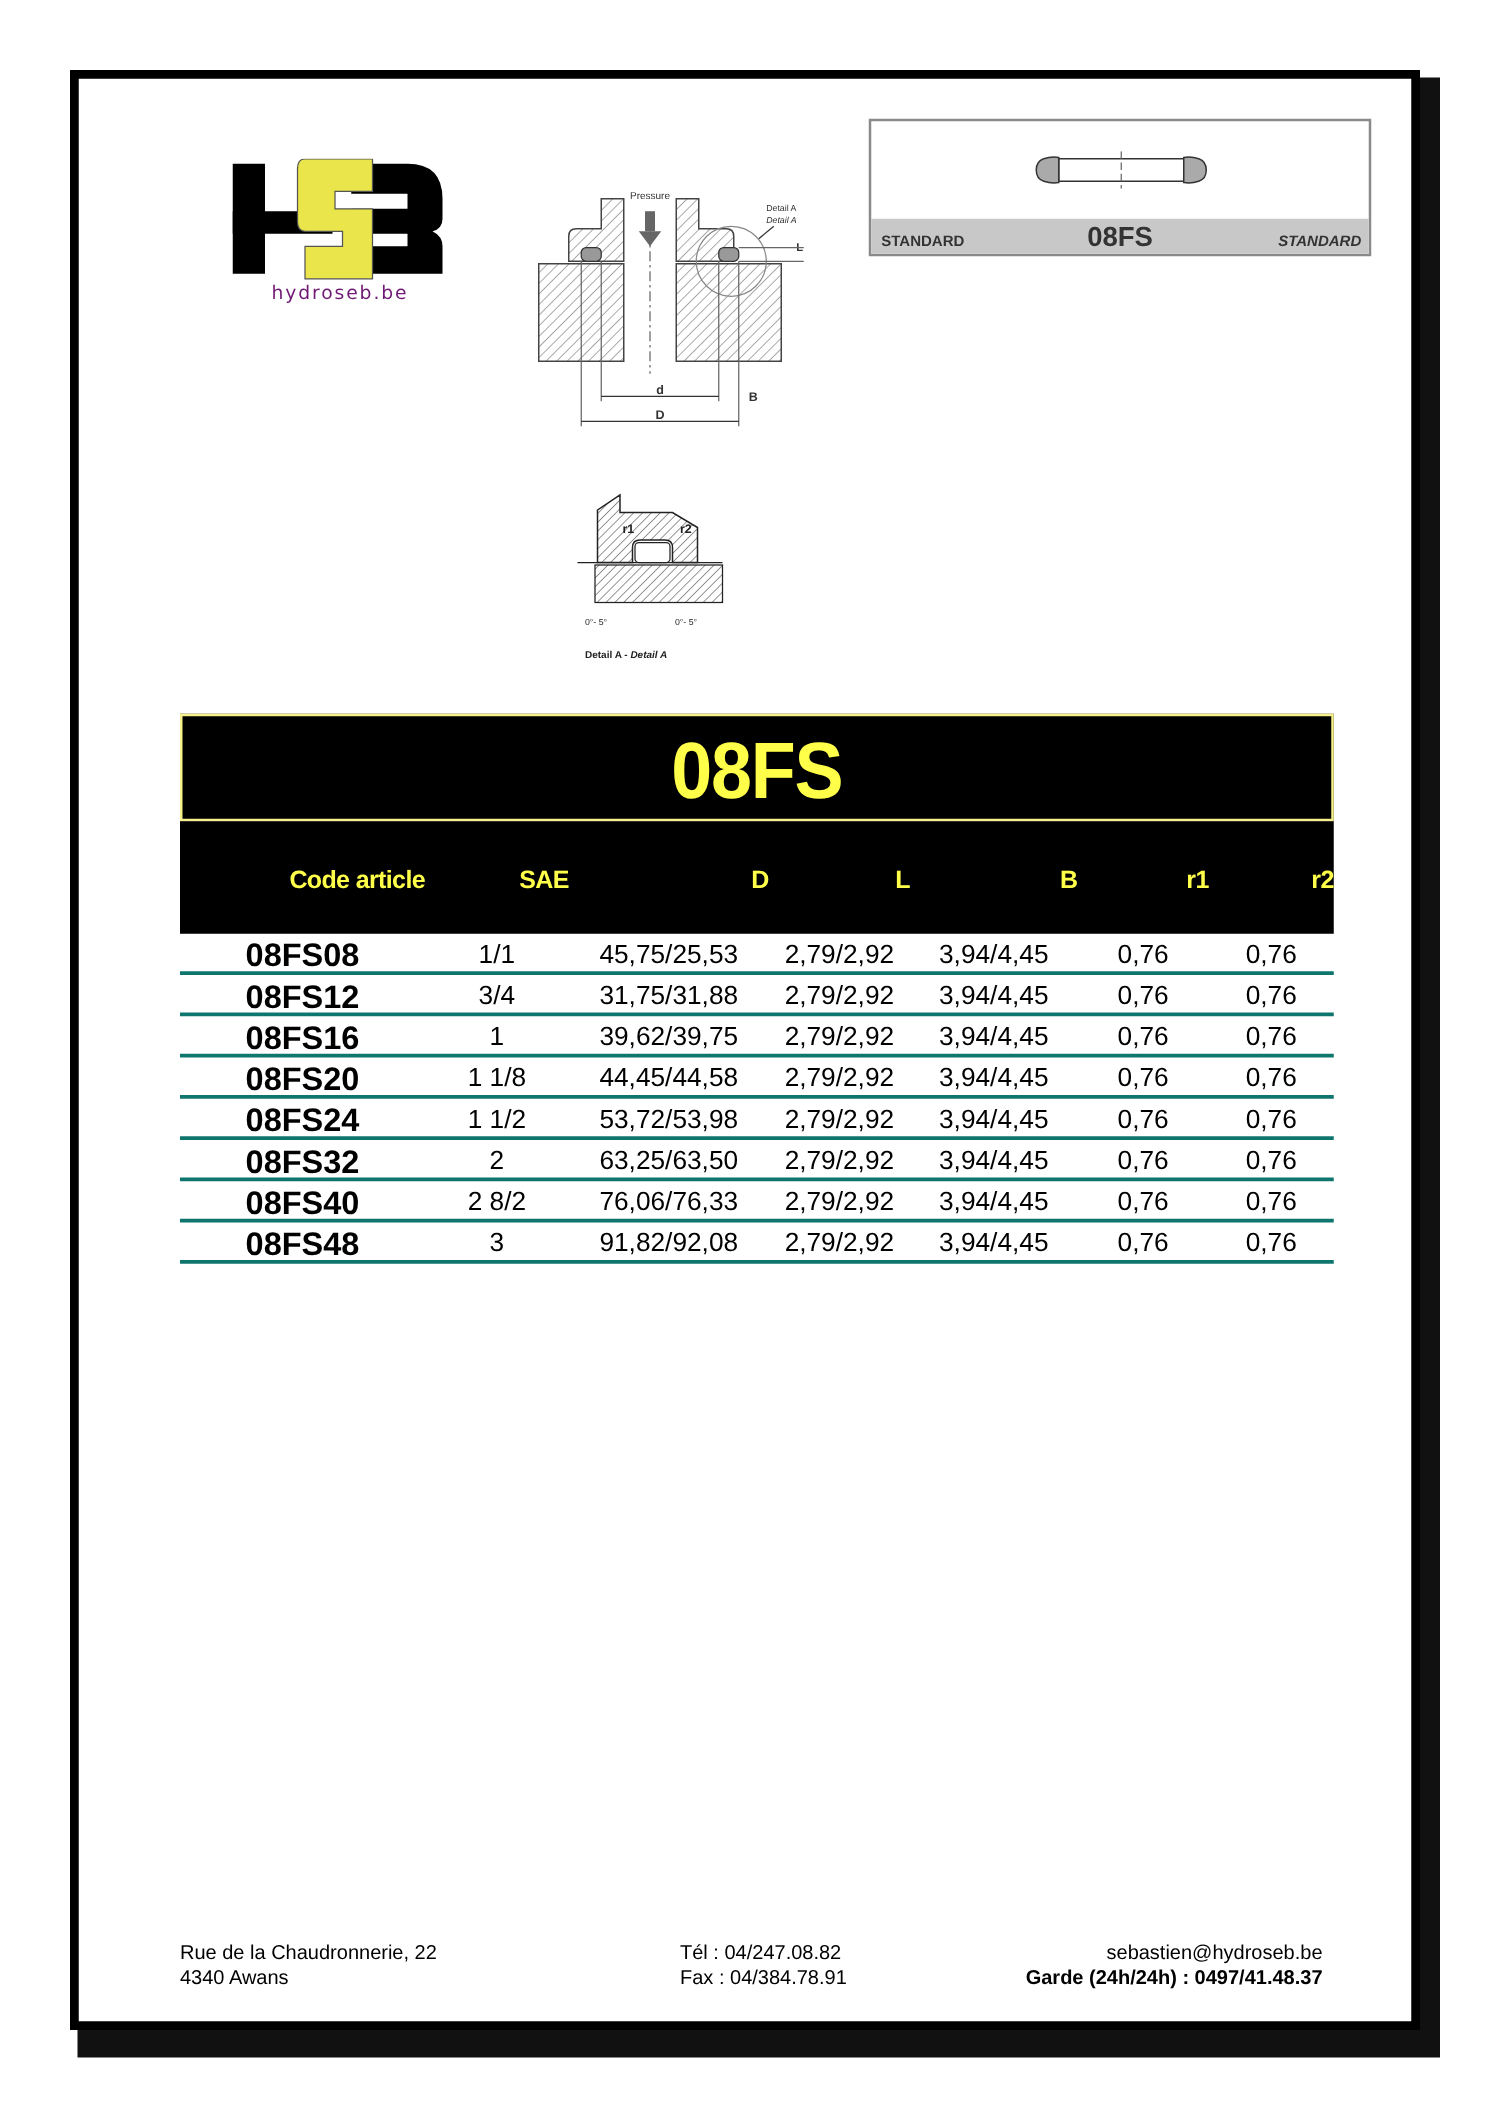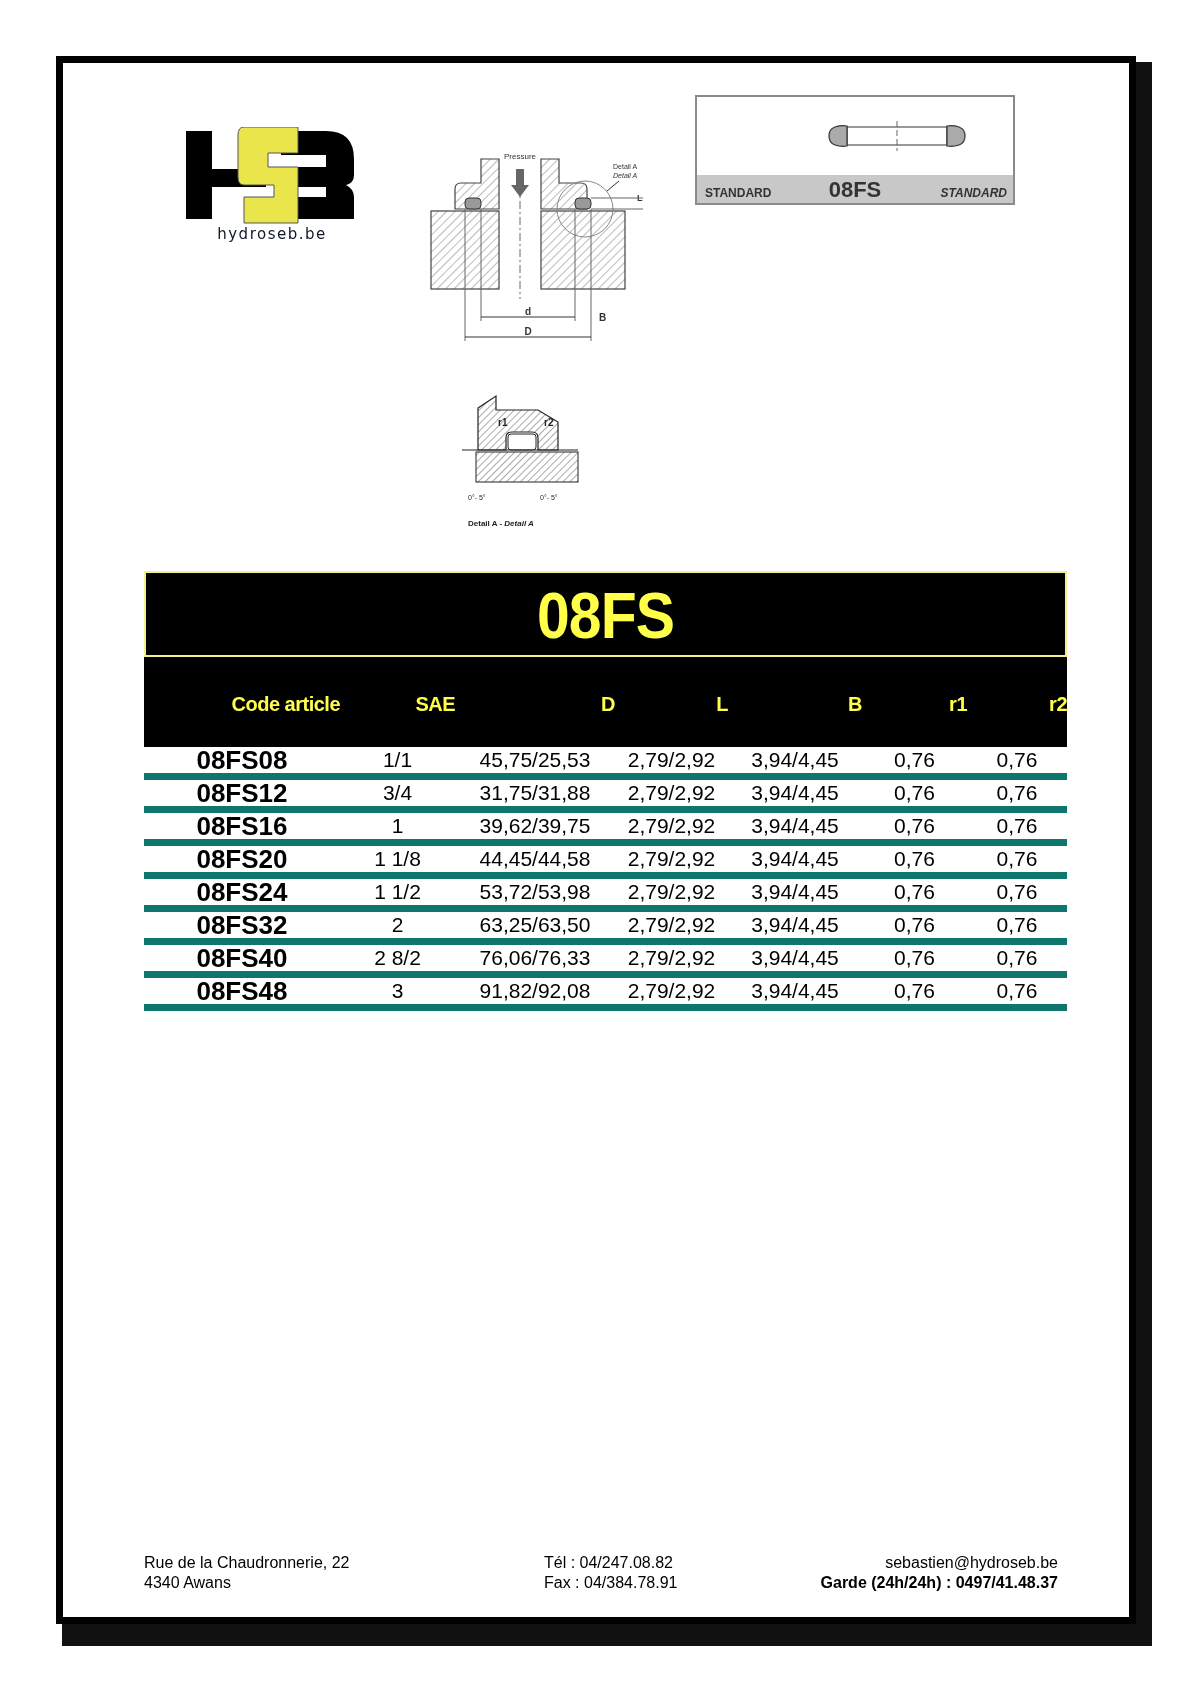--- a/index.html
+++ b/index.html
@@ -1,40 +1,40 @@
 <!DOCTYPE html>
 <html><head>
 <meta charset="utf-8">
 <style>
   html, body { margin: 0; padding: 0; background: #ffffff; }
   body { width: 1190px; height: 1684px; position: relative; overflow: hidden; font-family: "Liberation Sans", sans-serif; }
   .shadow { position: absolute; left: 62px; top: 62px; width: 1090px; height: 1584px; background: #111; }
   .page { position: absolute; left: 56px; top: 56px; width: 1080px; height: 1568px; background: #fff; border: 7px solid #000; box-sizing: border-box; }
 
   .logo { position: absolute; left: 123px; top: 64px; width: 172px; height: 118px; }
-  .logo-text { position: absolute; left: 0; top: 98px; width: 172px; text-align: center; font-size: 15px; letter-spacing: 1.5px; color: #0f172a; font-family: "DejaVu Sans", sans-serif; }
+  .logo-text { position: absolute; left: 0; top: 98px; width: 172px; text-align: center; font-size: 15px; letter-spacing: 1.5px; color: #701a75; font-family: "DejaVu Sans", sans-serif; }
 
   .diagram-main { position: absolute; left: 352px; top: 86px; width: 300px; height: 200px; }
   .diagram-detail { position: absolute; left: 395px; top: 325px; width: 140px; height: 150px; }
 
-  .std-box { position: absolute; left: 632px; top: 32px; width: 320px; height: 110px; border: 2px solid #8a8a8a; box-sizing: border-box; background: #fff; }
+  .std-box { position: absolute; left: 632px; top: 32px; width: 402px; height: 110px; border: 2px solid #8a8a8a; box-sizing: border-box; background: #fff; }
   .std-bar { position: absolute; left: 0; right: 0; bottom: 0; height: 28px; background: #c8c8c8; }
   .std-left { position: absolute; left: 8px; bottom: 3px; font-size: 12px; font-weight: bold; color: #333; }
   .std-mid { position: absolute; left: 0; right: 0; bottom: 0; text-align: center; font-size: 22px; font-weight: bold; color: #333; }
   .std-right { position: absolute; right: 6px; bottom: 3px; font-size: 12px; font-weight: bold; font-style: italic; color: #333; }
   .std-seal { position: absolute; left: 130px; top: 24px; width: 140px; height: 30px; }
 
   .title-bar { position: absolute; left: 81px; top: 508px; width: 923px; height: 86px; background: #000; border: 2px solid #f5f08a; box-sizing: border-box; }
   .title-bar span { display: block; text-align: center; font-size: 64px; font-weight: bold; color: #ffff4a; line-height: 86px; letter-spacing: -1px; transform: scaleX(0.92); }
 
   .hdr { position: absolute; left: 81px; top: 594px; width: 923px; height: 90px; background: #000; display: flex; }
   .hdr .c { color: #ffff4a; font-weight: bold; font-size: 20px; text-align: right; padding-top: 36px; box-sizing: border-box; letter-spacing: -0.5px; }
 
   .rows { position: absolute; left: 81px; top: 684px; width: 923px; }
-  .row { display: flex; height: 33px; border-bottom: 7px solid #0f766e; box-sizing: border-box; align-items: flex-end; }
+  .row { display: flex; height: 33px; border-bottom: 3px solid #0f766e; box-sizing: border-box; align-items: flex-end; }
   .row .c { text-align: center; font-size: 21px; color: #000; padding-bottom: 0px; line-height: 26px; }
   .row .c.code { font-weight: bold; font-size: 26px; letter-spacing: 0px; }
 
   .w0 { width: 196px; } .w1 { width: 115px; } .w2 { width: 160px; } .w3 { width: 113px; } .w4 { width: 134px; } .w5 { width: 105px; } .w6 { width: 100px; }
 
   .footer { position: absolute; top: 1490px; font-size: 16px; color: #000; line-height: 20px; }
   .f1 { left: 81px; }
   .f2 { left: 445px; text-align: left; margin-left: 36px; }
   .f3 { left: 685px; width: 310px; text-align: right; }
   .bold { font-weight: bold; }

